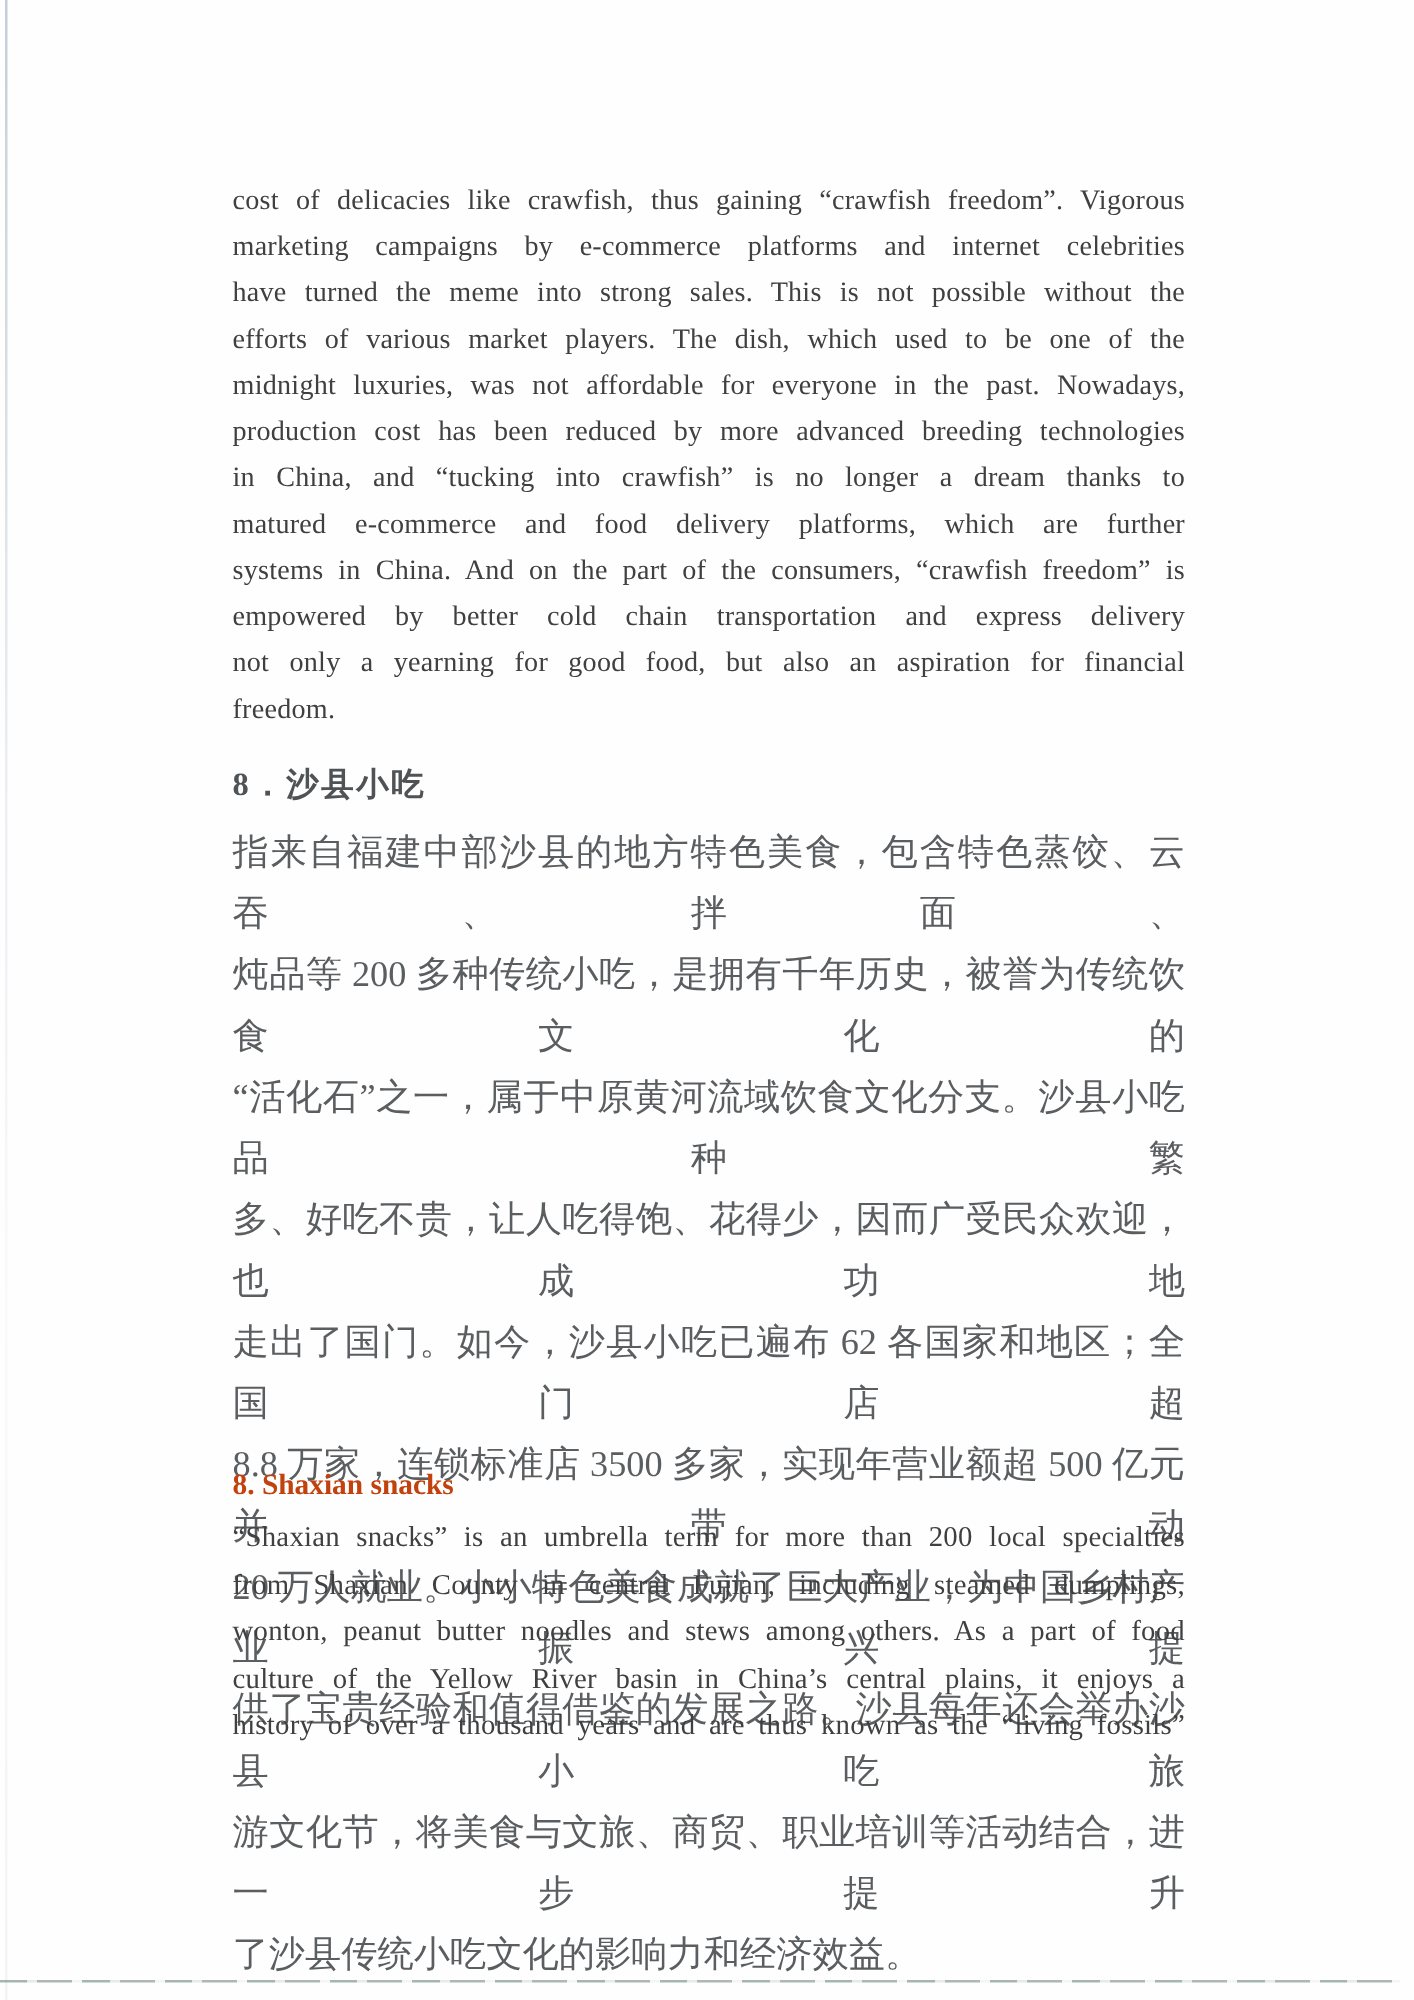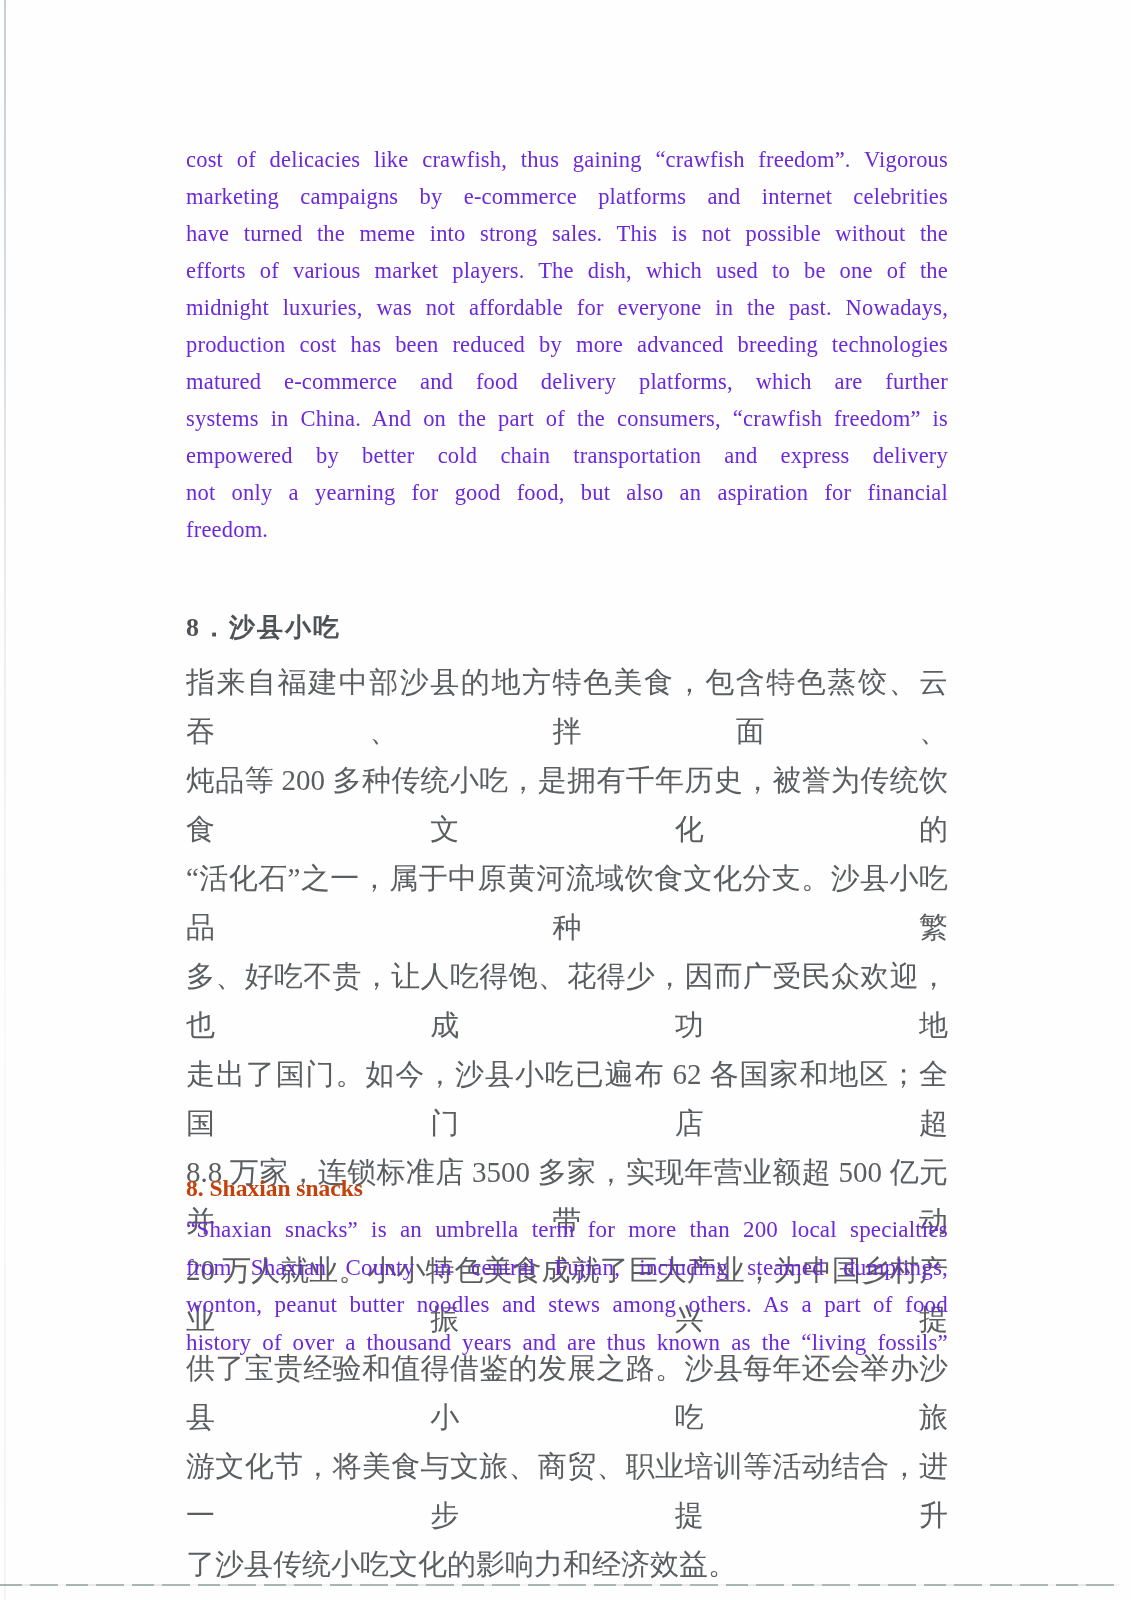--- a/index.html
+++ b/index.html
@@ -40,21 +40,21 @@
       rgba(96,122,114,0.55) 0px, rgba(96,122,114,0.55) 22px,
       rgba(120,140,133,0.18) 22px, rgba(120,140,133,0.18) 30px,
       rgba(84,108,100,0.48) 30px, rgba(84,108,100,0.48) 58px,
       rgba(120,140,133,0.08) 58px, rgba(120,140,133,0.08) 66px);
   }
   
   .block {
     position: absolute;
     left: 186px;
     width: 762px;
-    color: #6d28d9;
+    color: #404040;
   }
   .para-en {
     font-size: 22.5px;
     line-height: 37px;
     letter-spacing: 0.2px;
   }
   .para-zh {
     font-size: 29px;
     line-height: 49px;
     color: #5b5e60;
@@ -90,20 +90,21 @@
 
   <div class="edge-line-left"></div>
 
   <div id="p1" class="block para-en">
       <div class="line jl">cost of delicacies like crawfish, thus gaining “crawfish freedom”. Vigorous</div>
       <div class="line jl">marketing campaigns by e-commerce platforms and internet celebrities</div>
       <div class="line jl">have turned the meme into strong sales. This is not possible without the</div>
       <div class="line jl">efforts of various market players. The dish, which used to be one of the</div>
       <div class="line jl">midnight luxuries, was not affordable for everyone in the past. Nowadays,</div>
       <div class="line jl">production cost has been reduced by more advanced breeding technologies</div>
+      <div class="line jl">in China, and “tucking into crawfish” is no longer a dream thanks to</div>
       <div class="line jl">matured e-commerce and food delivery platforms, which are further</div>
       <div class="line jl">systems in China. And on the part of the consumers, “crawfish freedom” is</div>
       <div class="line jl">empowered by better cold chain transportation and express delivery</div>
       <div class="line jl">not only a yearning for good food, but also an aspiration for financial</div>
       <div class="line">freedom.</div>
     </div>
 
   <div id="h-zh" class="block heading-zh">8．沙县小吃</div>
 
   <div id="p-zh" class="block para-zh">
@@ -118,18 +119,19 @@
       <div class="line jl">游文化节，将美食与文旅、商贸、职业培训等活动结合，进一步提升</div>
       <div class="line">了沙县传统小吃文化的影响力和经济效益。</div>
     </div>
 
   <div id="h-en" class="block heading-en">8. Shaxian snacks</div>
 
   <div id="p2" class="block para-en">
       <div class="line jl">“Shaxian snacks” is an umbrella term for more than 200 local specialties</div>
       <div class="line jl">from Shaxian County in central Fujian, including steamed dumplings,</div>
       <div class="line jl">wonton, peanut butter noodles and stews among others. As a part of food</div>
+      <div class="line jl">culture of the Yellow River basin in China’s central plains, it enjoys a</div>
       <div class="line jl">history of over a thousand years and are thus known as the “living fossils”</div>
     </div>
 
   <div class="edge-line-bottom"></div>
 
 </div>
 
 </body></html>

